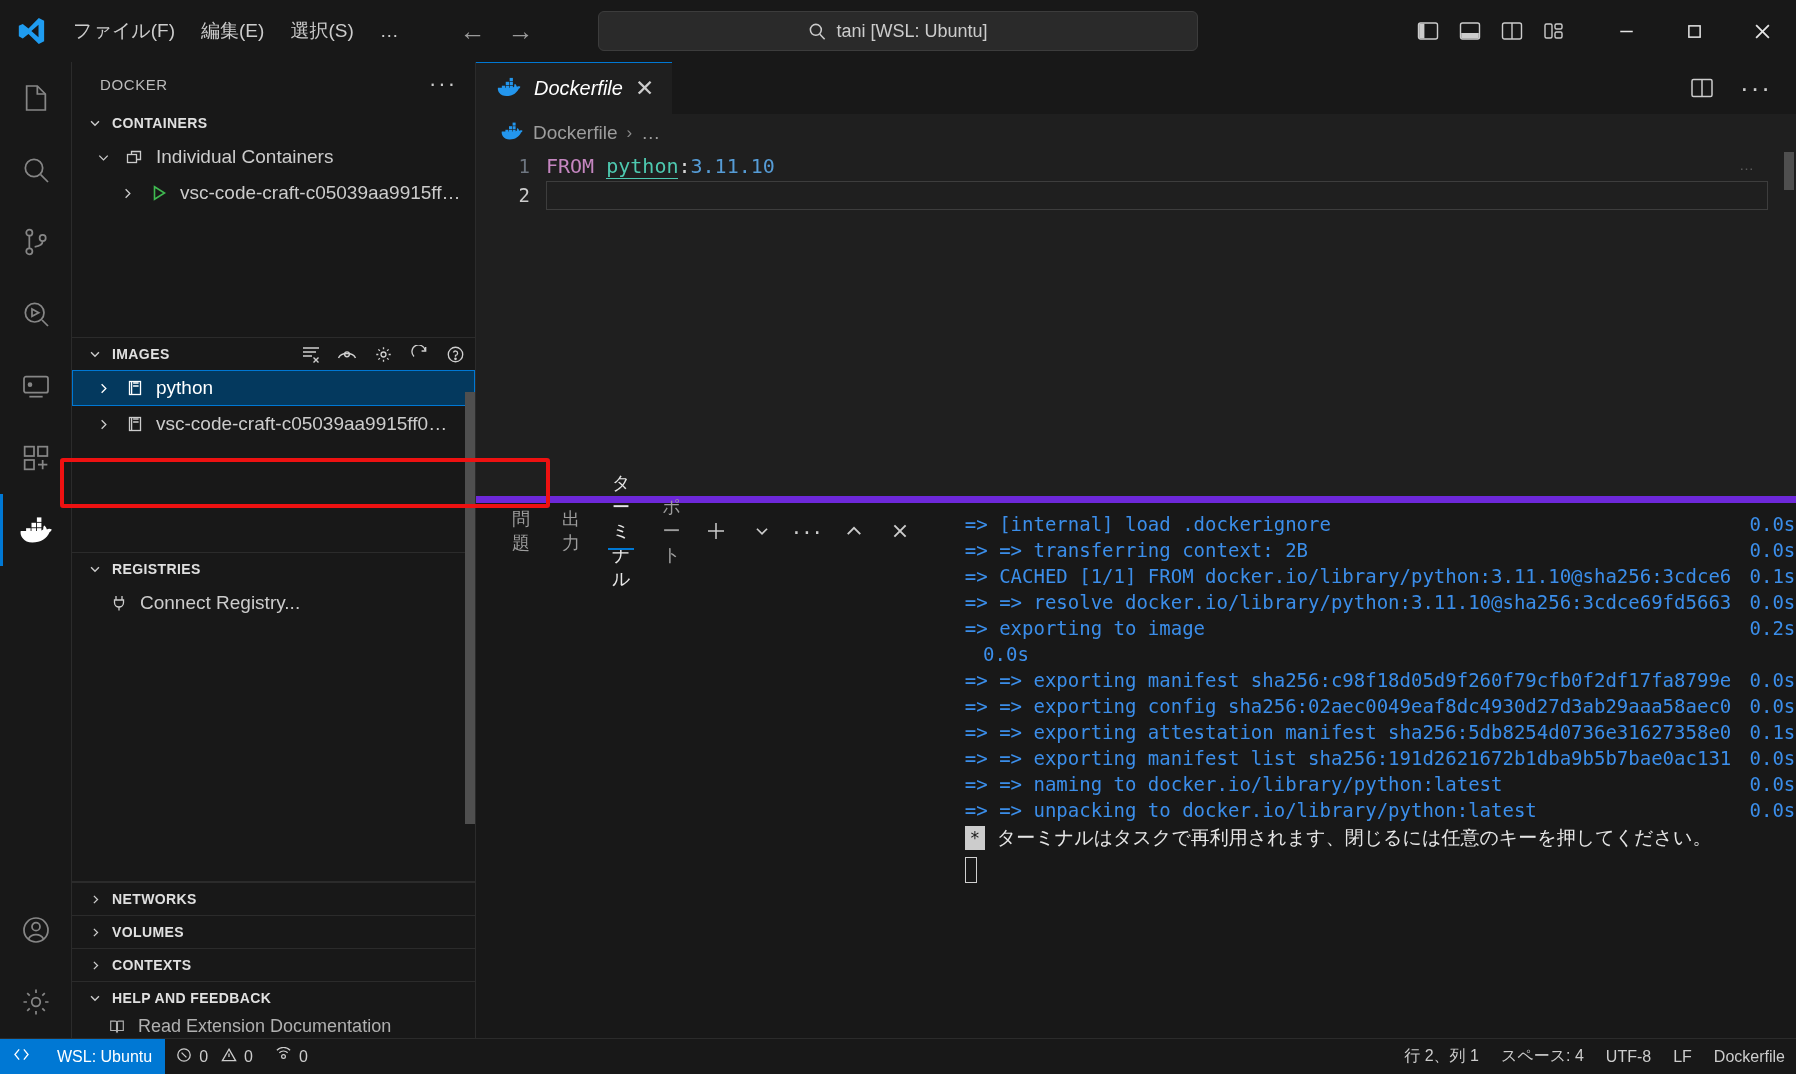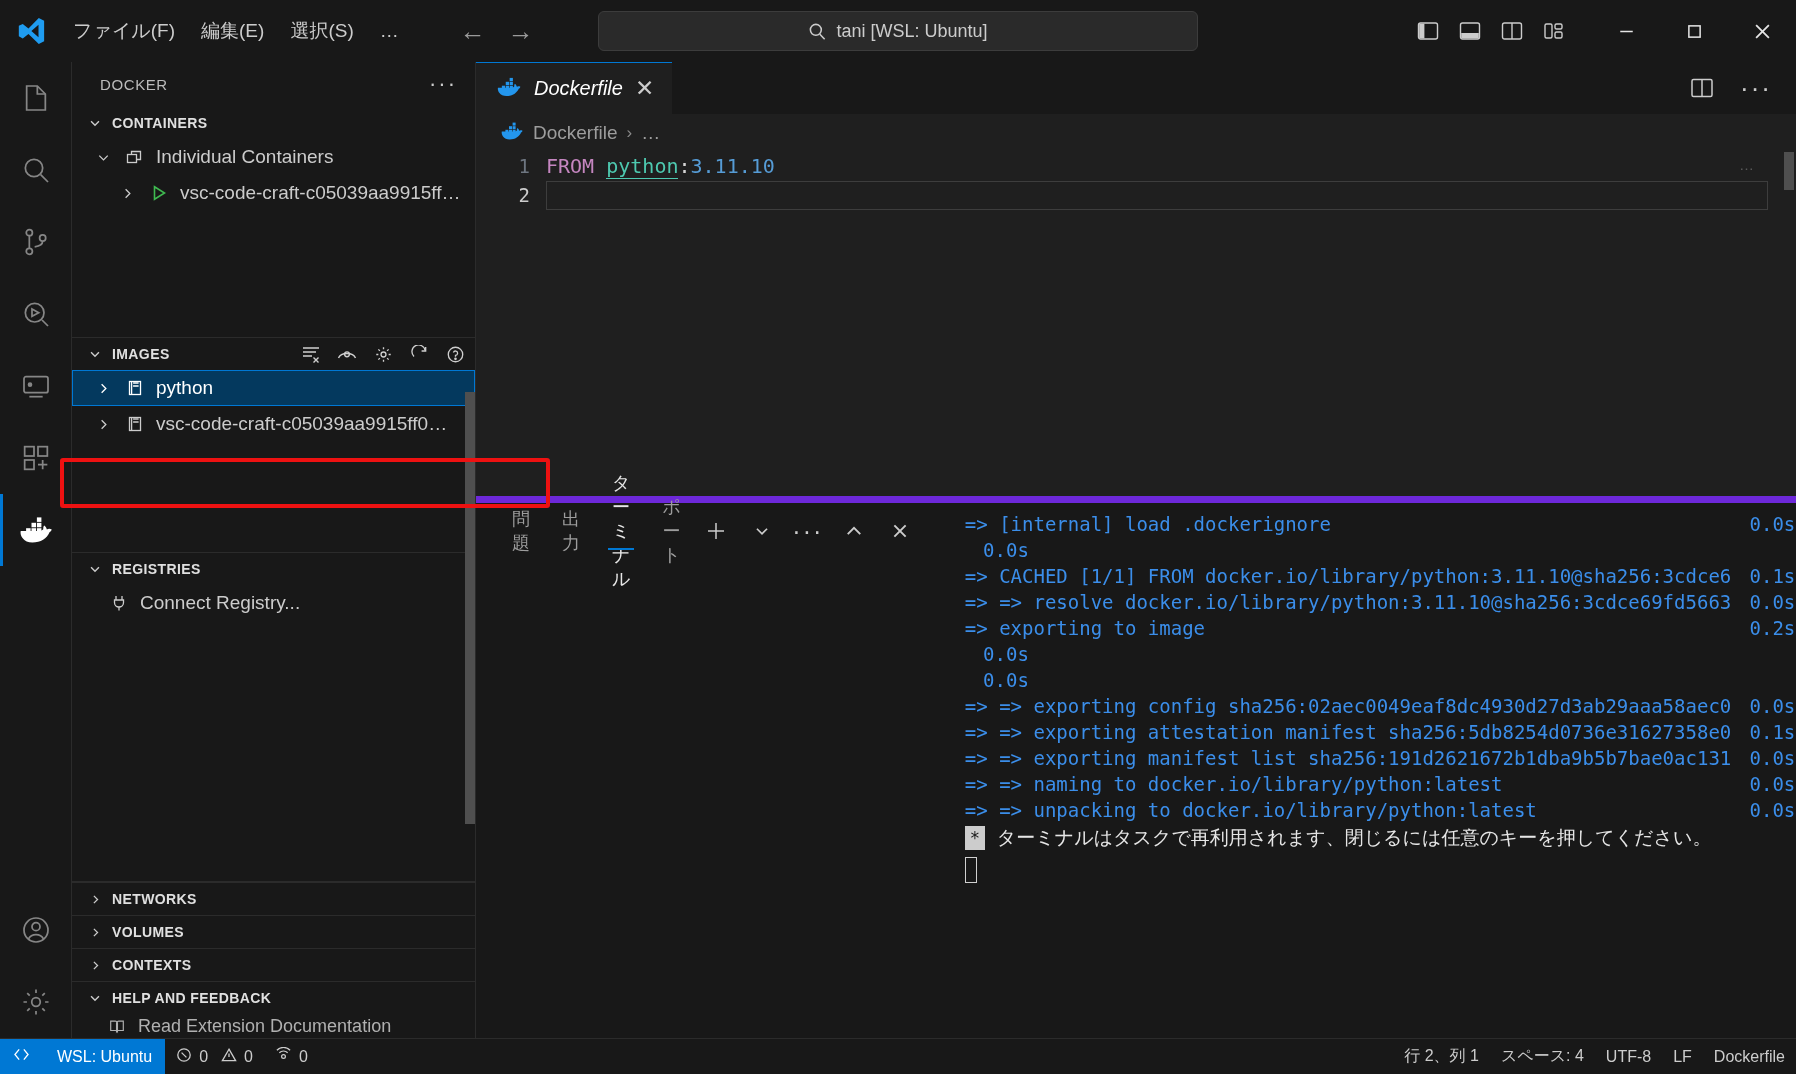--- a/index.html
+++ b/index.html
@@ -651,26 +651,26 @@
                   <line x1="3.5" y1="3.5" x2="12.5" y2="12.5"></line>
                   <line x1="12.5" y1="3.5" x2="3.5" y2="12.5"></line>
                 </svg>
             </div>
           </div>
         </div>
 
         <div class="panel-body">
           <div class="term">
             <div class="trow"><span class="ttext">=&gt; [internal] load .dockerignore</span><span class="ttime">0.0s</span></div>
-            <div class="trow"><span class="ttime">0.0s</span></div>
+            <div class="trow"><span class="ttext">=&gt; =&gt; transferring context: 2B</span><span class="ttime">0.0s</span></div>
             <div class="trow"><span class="ttext">=&gt; CACHED [1/1] FROM docker.io/library/python:3.11.10@sha256:3cdce6</span><span class="ttime">0.1s</span></div>
             <div class="trow"><span class="ttext">=&gt; =&gt; resolve docker.io/library/python:3.11.10@sha256:3cdce69fd5663</span><span class="ttime">0.0s</span></div>
             <div class="trow"><span class="ttext">=&gt; exporting to image</span><span class="ttime">0.2s</span></div>
             <div class="trow"><span class="ttime">0.0s</span></div>
-            <div class="trow"><span class="ttime">0.0s</span></div>
+            <div class="trow"><span class="ttext">=&gt; =&gt; exporting manifest sha256:c98f18d05d9f260f79cfb0f2df17fa8799e</span><span class="ttime">0.0s</span></div>
             <div class="trow"><span class="ttext">=&gt; =&gt; exporting config sha256:02aec0049eaf8dc4930d27d3ab29aaa58aec0</span><span class="ttime">0.0s</span></div>
             <div class="trow"><span class="ttext">=&gt; =&gt; exporting attestation manifest sha256:5db8254d0736e31627358e0</span><span class="ttime">0.1s</span></div>
             <div class="trow"><span class="ttext">=&gt; =&gt; exporting manifest list sha256:191d2621672b1dba9b5b7bae0ac131</span><span class="ttime">0.0s</span></div>
             <div class="trow"><span class="ttext">=&gt; =&gt; naming to docker.io/library/python:latest</span><span class="ttime">0.0s</span></div>
             <div class="trow"><span class="ttext">=&gt; =&gt; unpacking to docker.io/library/python:latest</span><span class="ttime">0.0s</span></div>
 
             <div class="tnotice">
               <span class="star">*</span>
               <span class="jp" style="max-width:960px;display:block;">ターミナルはタスクで再利用されます、閉じるには任意のキーを押してください。</span>
             </div>

